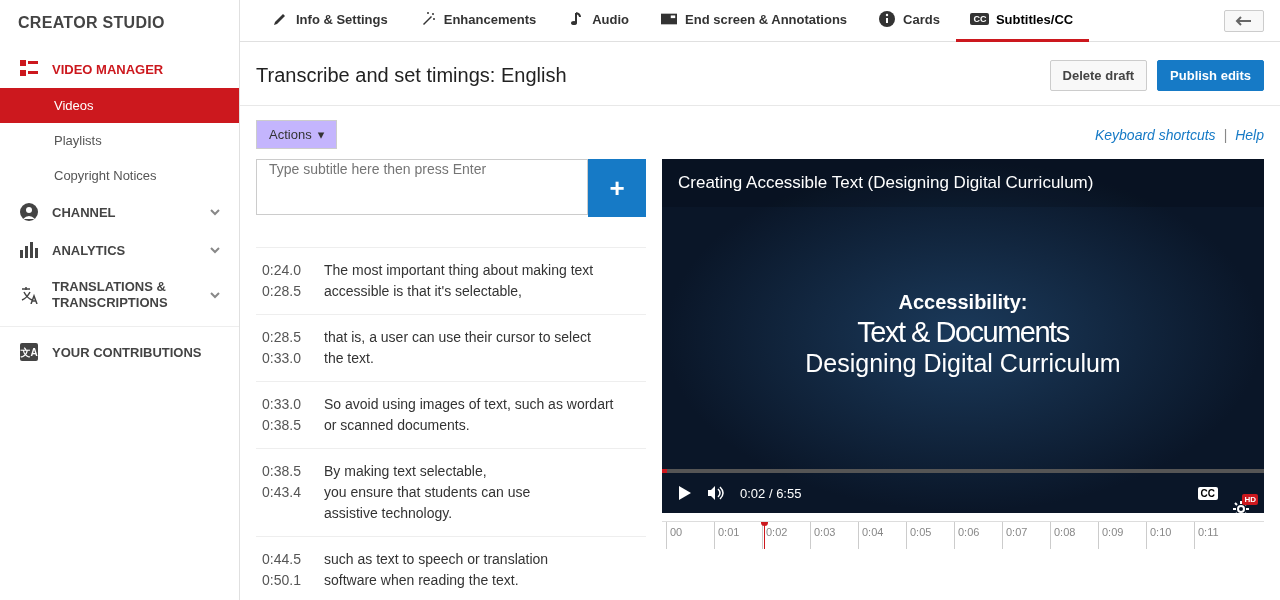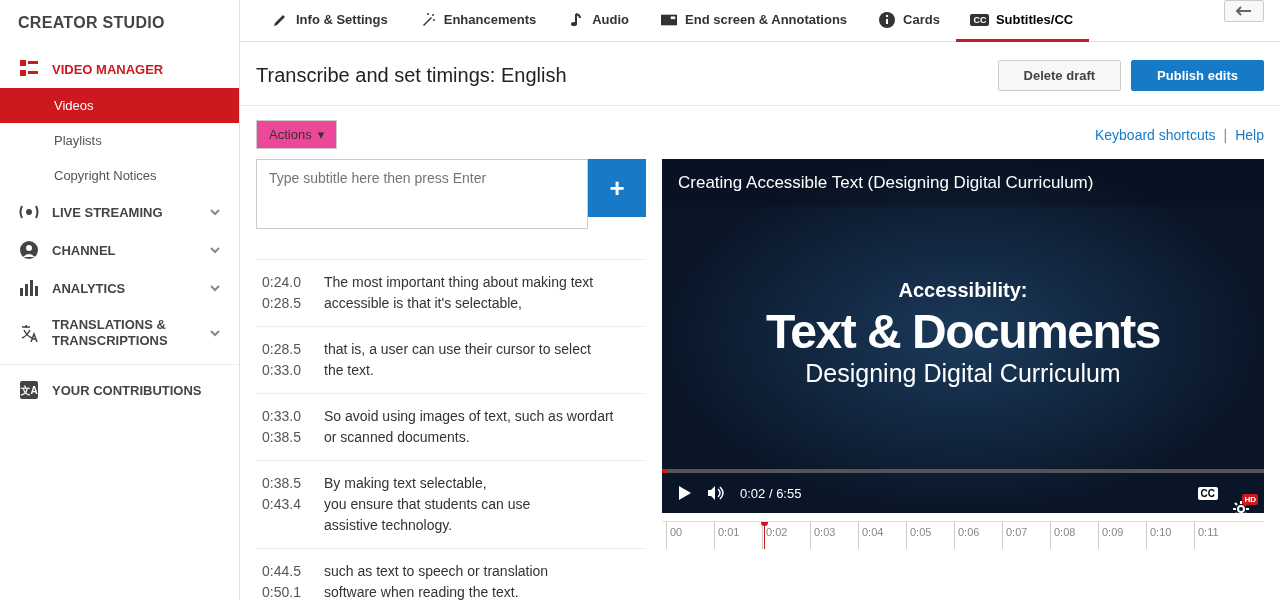--- a/index.html
+++ b/index.html
@@ -8,49 +8,49 @@
 .sidebar { width: 240px; border-right: 1px solid #e0e0e0; padding-top: 8px; }
 .studio-title { font-weight: 700; font-size: 16px; color: #444; padding: 6px 18px 18px; letter-spacing: 0.3px; }
 .sb-item { display: flex; align-items: center; padding: 10px 18px; font-size: 13px; font-weight: 700; color: #444; cursor: pointer; position: relative; }
 .sb-item .icon { width: 22px; height: 18px; margin-right: 12px; display:flex; align-items:center; justify-content:center; }
 .sb-item.active { color: #cc181e; }
 .sb-sub { background: #cc181e; color: #fff; padding: 10px 18px 10px 54px; font-size: 13px; font-weight: 400; cursor:pointer; }
 .sb-sub.plain { background: transparent; color: #555; }
 .chev { position: absolute; right: 18px; color: #888; }
 .sb-divider { border-top: 1px solid #eee; margin: 6px 0; }
 .main { flex: 1; display:flex; flex-direction:column; }
-.tabbar { display:flex; align-items:flex-start; padding: 0 16px; border-bottom: 1px solid #e0e0e0; height: 42px; gap: 0; }
+.tabbar { display:flex; align-items:center; padding: 0 16px; border-bottom: 1px solid #e0e0e0; height: 42px; gap: 0; }
 .tab { display:flex; align-items:center; padding: 0 16px; height: 42px; font-size:13px; color:#333; font-weight:700; cursor:pointer; border-bottom: 3px solid transparent; gap:8px; }
 .tab.active { color:#000; border-bottom-color: #cc181e; }
 .tab .ticon { width:16px; height:16px; display:flex; align-items:center; justify-content:center; }
 .revert-btn { margin-left:auto; border:1px solid #ccc; border-radius:2px; padding: 4px 10px; cursor:pointer; background:#f8f8f8; }
 .header-row { display:flex; align-items:center; padding: 18px 16px 14px; border-bottom:1px solid #e8e8e8; }
 .page-title { font-size: 20px; font-weight:400; color:#222; }
 .hdr-btns { margin-left:auto; display:flex; gap:10px; }
-.btn { border:1px solid #ccc; background:#f8f8f8; padding: 7px 25px; font-size:13px; font-weight:700; color:#444; border-radius:2px; cursor:pointer; }
+.btn { border:1px solid #ccc; background:#f8f8f8; padding: 7px 12px; font-size:13px; font-weight:700; color:#444; border-radius:2px; cursor:pointer; }
 .btn.primary { background:#167ac6; color:#fff; border-color:#167ac6; }
 .tools-row { display:flex; align-items:center; padding: 14px 16px 10px; }
-.actions-btn { border:1px solid #ccc; background:#ec4899; padding:6px 12px; font-size:13px; cursor:pointer; display:flex; align-items:center; gap:6px; }
-.tools-right { margin-left:auto; display:flex; align-items:center; gap:8px; font-size:14px; }
+.actions-btn { border:1px solid #ccc; background:#c4b5fd; padding:6px 12px; font-size:13px; cursor:pointer; display:flex; align-items:center; gap:6px; }
+.tools-right { margin-left:auto; display:flex; align-items:center; gap:8px; font-size:14px;font-style:italic; }
 .link { color:#167ac6; cursor:pointer; }
 .content-row { display:flex; gap:16px; padding: 0 16px 0 16px; flex:1; min-height:0; }
 .left-col { width: 390px; display:flex; flex-direction:column; }
 .input-row { display:flex; }
-.sub-input { flex:1; border:1px solid #ccc; padding:10px 12px; font-size:14px; color:#a21caf; height:70px; resize:none; }
+.sub-input { flex:1; border:1px solid #ccc; padding:1px 12px; font-size:14px; color:#a21caf; height:56px; resize:none; }
 .add-btn { width:58px; height:58px; background:#167ac6; color:#fff; display:flex; align-items:center; justify-content:center; font-size:26px; font-weight:700; cursor:pointer; }
 .sub-list { margin-top:30px; overflow-y:auto; flex:1; border-top:1px solid #eee; }
 .sub-row { display:flex; padding:12px 6px; border-bottom:1px solid #eee; font-size:14px; color:#333; cursor:pointer; }
 .sub-times { width:62px; color:#555; line-height:1.5; }
 .sub-text { flex:1; line-height:1.5; white-space:pre-line; }
 .right-col { flex:1; display:flex; flex-direction:column; }
 .video-box { background:#0a1a2e; background: radial-gradient(ellipse at center, #1b3a5b 0%, #0a1628 70%); color:#fff; height: 354px; position:relative; }
 .video-title-bar { padding: 14px 16px; font-size:17px; background:rgba(0,0,0,0.15); }
 .vid-center { position:absolute; top:50%; left:50%; transform:translate(-50%,-52%); text-align:center; width:90%; }
 .vid-l1 { font-size:20px; font-weight:700; margin-bottom:2px; }
-.vid-l2 { font-size:48px; font-weight:700; letter-spacing:-1.5px; }
+.vid-l2 { font-size:29px; font-weight:400; letter-spacing:-1.5px; }
 .vid-l3 { font-size:25px; font-weight:300; }
 .progress-bar { position:absolute; bottom:40px; left:0; right:0; height:4px; background:#555; }
 .progress-fill { height:100%; width:0.8%; background:#cc181e; }
 .controls { position:absolute; bottom:0; left:0; right:0; height:40px; display:flex; align-items:center; padding:0 14px; gap:14px; color:#fff; font-size:13px; }
 .ctrl-icon { width:18px; height:18px; cursor:pointer; display:flex; align-items:center; justify-content:center; }
 .ctrl-time { font-size:13px; }
 .ctrl-spacer { flex:1; }
 .cc-badge { background:#fff; color:#000; font-size:10px; font-weight:700; padding:1px 3px; border-radius:2px; }
 .gear-wrap { position:relative;margin-top:32px; }
 .hd-badge { position:absolute; top:-6px; right:-8px; background:#cc181e; color:#fff; font-size:8px; padding:1px 2px; border-radius:2px; font-weight:700; }
@@ -79,35 +79,20 @@
             <rect x="0" y="10" width="6" height="6" fill="#cc181e"></rect>
             <rect x="8" y="11" width="10" height="3" fill="#cc181e"></rect>
           </svg>
         </span>
       <span>VIDEO MANAGER</span>
     </div>
     <div class="sb-sub"><span>Videos</span></div>
     <div class="sb-sub plain"><span>Playlists</span></div>
     <div class="sb-sub plain"><span>Copyright Notices</span></div>
 
-    <div class="sb-item">
-      <span class="icon">
-          <svg width="20" height="16" viewBox="0 0 20 16">
-            <path d="M3 2 Q0 8 3 14" stroke="#444" stroke-width="2" fill="none"></path>
-            <path d="M17 2 Q20 8 17 14" stroke="#444" stroke-width="2" fill="none"></path>
-            <circle cx="10" cy="8" r="3" fill="#444"></circle>
-          </svg>
-        </span>
-      <span>LIVE STREAMING</span>
-      <span class="chev">
-          <svg width="12" height="12" viewBox="0 0 12 12">
-            <path d="M2 4 L6 8 L10 4" stroke="#888" stroke-width="2" fill="none"></path>
-          </svg>
-        </span>
-    </div>
 
 
     <div class="sb-item">
       <span class="icon">
           <svg width="18" height="18" viewBox="0 0 18 18">
             <circle cx="9" cy="9" r="9" fill="#444"></circle>
             <circle cx="9" cy="7" r="3" fill="#fff"></circle>
             <path d="M3 16 Q9 10 15 16" fill="#fff"></path>
           </svg>
         </span>

